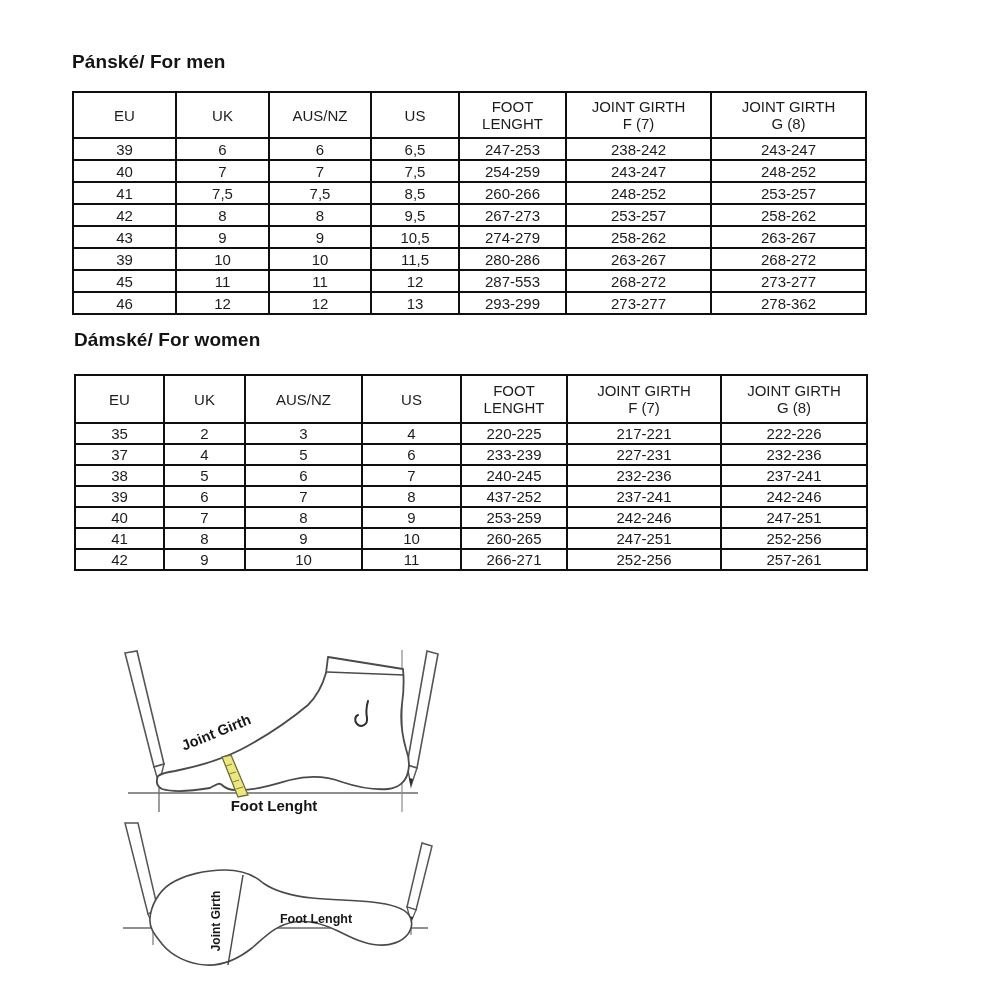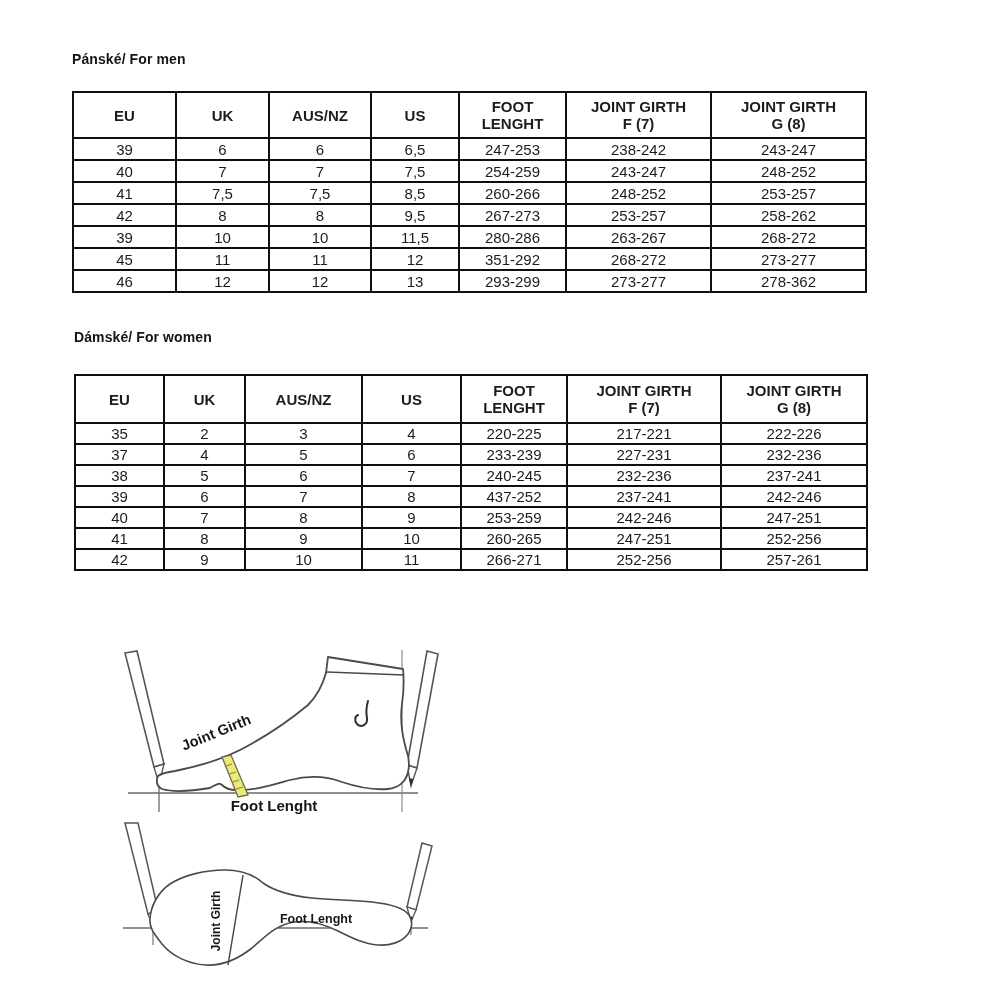--- a/index.html
+++ b/index.html
@@ -1,38 +1,38 @@
 <!DOCTYPE html>
 <html><head>
 <meta charset="utf-8">
 <style>
   html, body { margin: 0; padding: 0; background: #ffffff; }
   body {
     width: 997px; height: 997px; position: relative; overflow: hidden;
     font-family: "Liberation Sans", sans-serif; color: #111;
   }
   .section-title {
-    position: absolute; font-size: 14px; font-weight: bold; color: #141414;
+    position: absolute; font-size: 19px; font-weight: bold; color: #141414;
     letter-spacing: 0.1px;
   }
   #men-title   { left: 72px; top: 51px; }
   #women-title { left: 74px; top: 329px; }
 
   table.size-table {
     position: absolute; border-collapse: collapse; table-layout: fixed;
     border: 2px solid #0f0f0f; background: #fff;
   }
   #men-table   { left: 72px; top: 91px;  width: 793px; }
   #women-table { left: 74px; top: 374px; width: 792px; }
 
   .size-table th, .size-table td {
     border: 2px solid #0f0f0f; text-align: center; vertical-align: middle;
     padding: 0; font-size: 15px; color: #1c1c1c; overflow: hidden;
   }
-  .size-table th { font-weight: bold; line-height: 17px; }
+  .size-table th { font-weight: normal; line-height: 17px; }
   #men-table   thead tr { height: 46px; }
   #women-table thead tr { height: 48px; }
   #men-table   tbody tr { height: 22px; }
   #women-table tbody tr { height: 14px; }
   .size-table tbody td { line-height: 19px; }
 
   .diagram { position: absolute; }
   #diagram-side { left: 70px; top: 645px; width: 400px; height: 175px; }
   #diagram-top  { left: 70px; top: 818px; width: 400px; height: 160px; }
 
@@ -116,34 +116,43 @@
       <tr>
         <td>42</td>
         <td>8</td>
         <td>8</td>
         <td>9,5</td>
         <td>267-273</td>
         <td>253-257</td>
         <td>258-262</td>
       </tr>
       <tr>
+        <td>43</td>
+        <td>9</td>
+        <td>9</td>
+        <td>10,5</td>
+        <td>274-279</td>
+        <td>258-262</td>
+        <td>263-267</td>
+      </tr>
+      <tr>
         <td>39</td>
         <td>10</td>
         <td>10</td>
         <td>11,5</td>
         <td>280-286</td>
         <td>263-267</td>
         <td>268-272</td>
       </tr>
       <tr>
         <td>45</td>
         <td>11</td>
         <td>11</td>
         <td>12</td>
-        <td>351-292</td>
+        <td>287-553</td>
         <td>268-272</td>
         <td>273-277</td>
       </tr>
       <tr>
         <td>46</td>
         <td>12</td>
         <td>12</td>
         <td>13</td>
         <td>293-299</td>
         <td>273-277</td>

